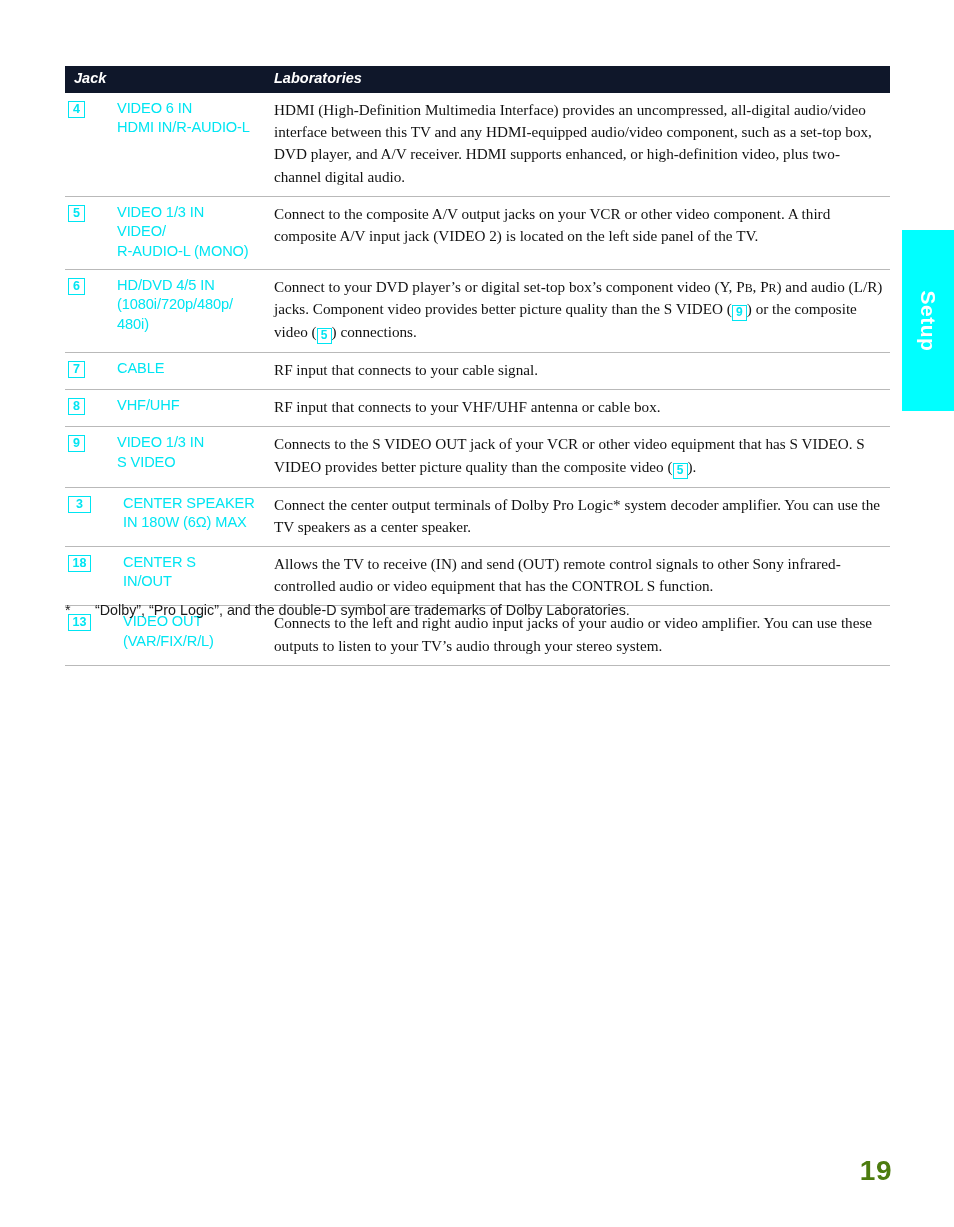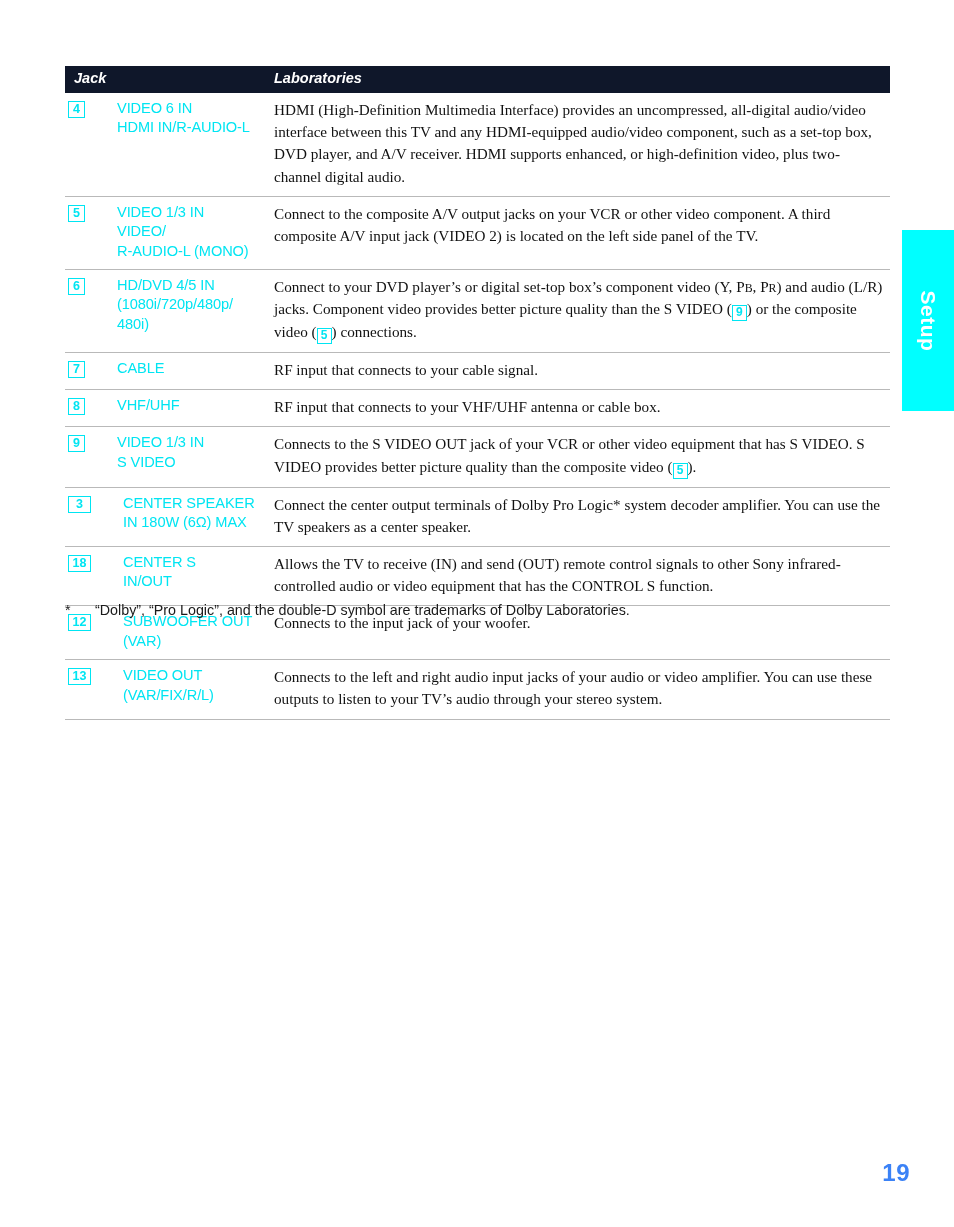--- a/index.html
+++ b/index.html
@@ -160,26 +160,26 @@
   }
   .footnote .fn-mark {
     width: 30px;
     flex: 0 0 auto;
   }
   .footnote .fn-text { flex: 1 1 auto; }
 
   
   .page-number {
     position: absolute;
-    right: 44px;
+    right: 62px;
     bottom: 40px;
-    color: #3b82f6;
-    font-family: "Liberation Sans", sans-serif;
-    font-weight: bold;
-    font-size: 24px;
+    color: #4d7c0f;
+    font-family: "Liberation Sans", sans-serif;
+    font-weight: bold;
+    font-size: 28px;
     letter-spacing: 0.5px;
   }
 </style>
 </head>
 <body>
 
 <div class="page">
 
   <div class="side-tab">
     <span class="side-tab-label">Setup</span>
@@ -290,32 +290,20 @@
                   <span class="ln">CENTER S</span>
                   <span class="ln">IN/OUT</span>
                 </div>
               </div>
             </td>
             <td class="desc-cell"><span>Allows the TV to receive (IN) and send (OUT) remote control signals to other Sony infrared-controlled audio or video equipment that has the CONTROL S function.</span></td>
           </tr>
           <tr>
             <td class="jack-cell">
               <div class="jack-inner">
-                <span class="numbox wide">12</span>
-                <div class="jack-lines">
-                  <span class="ln">SUBWOOFER OUT</span>
-                  <span class="ln">(VAR)</span>
-                </div>
-              </div>
-            </td>
-            <td class="desc-cell"><span>Connects to the input jack of your woofer.</span></td>
-          </tr>
-          <tr>
-            <td class="jack-cell">
-              <div class="jack-inner">
                 <span class="numbox wide">13</span>
                 <div class="jack-lines">
                   <span class="ln">VIDEO OUT</span>
                   <span class="ln">(VAR/FIX/R/L)</span>
                 </div>
               </div>
             </td>
             <td class="desc-cell"><span>Connects to the left and right audio input jacks of your audio or video amplifier. You can use these outputs to listen to your TV’s audio through your stereo system.</span></td>
           </tr>
         </tbody>

